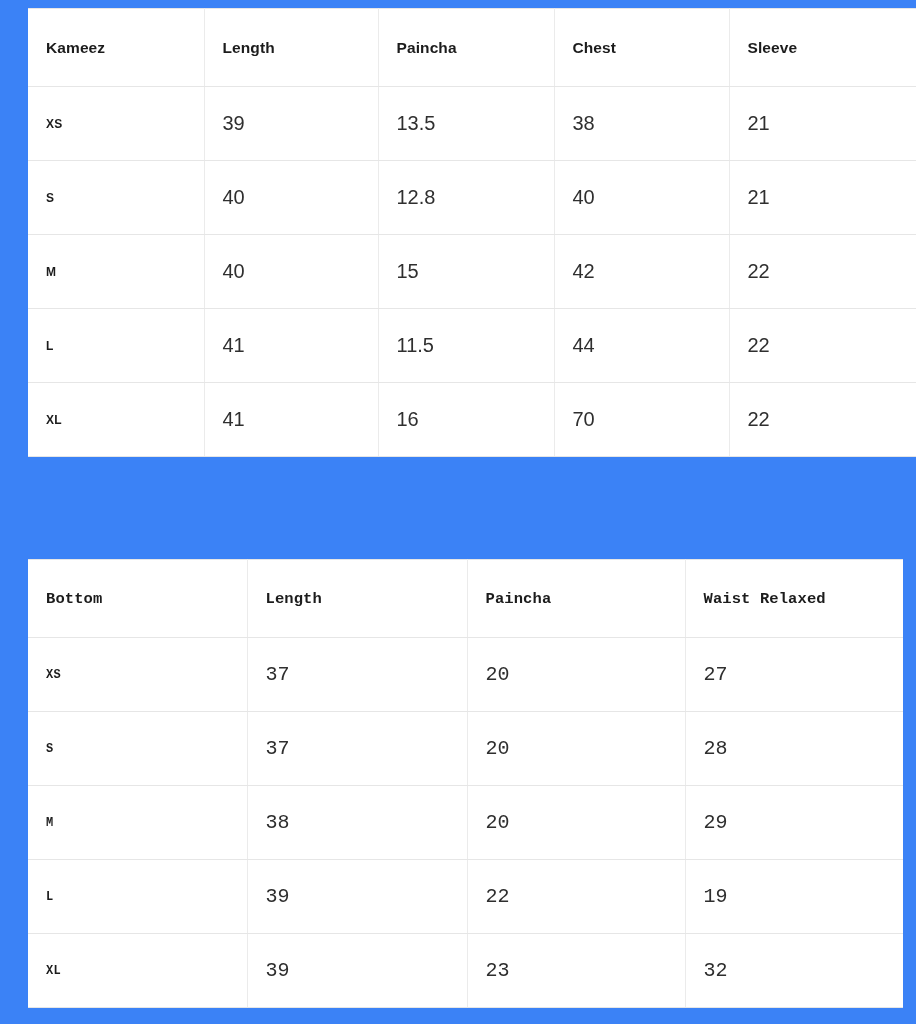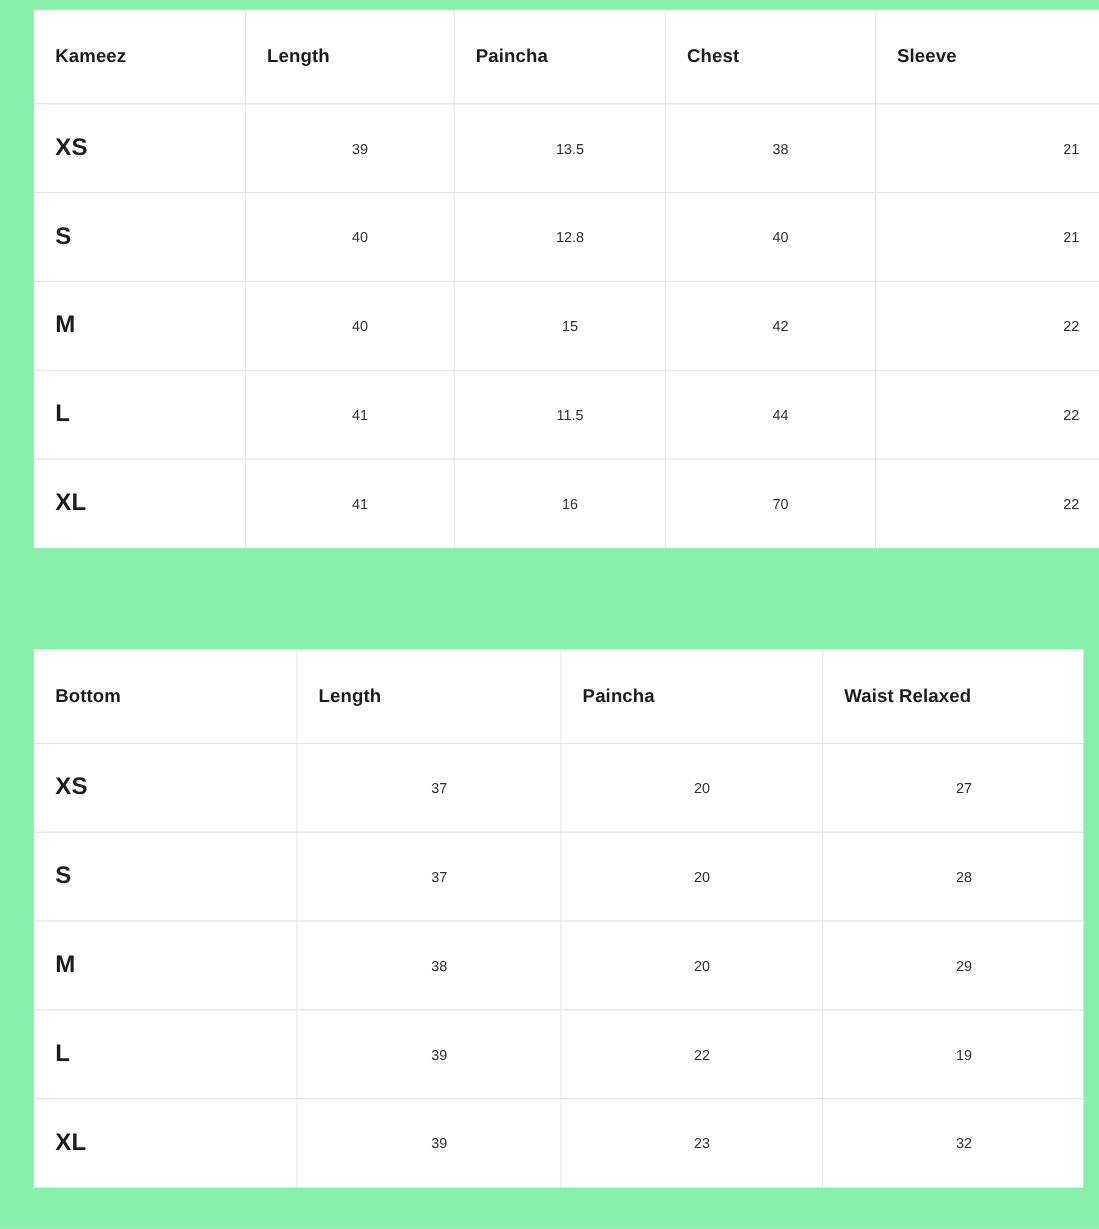--- a/index.html
+++ b/index.html
@@ -12,39 +12,40 @@
     height: 1024px;
     overflow: hidden;
     font-family: "Liberation Sans", "DejaVu Sans", sans-serif;
     -webkit-font-smoothing: antialiased;
   }
 
   .page {
     position: relative;
     width: 916px;
     height: 1024px;
-    background: #86efac;
+    background: #3b82f6;
     overflow: hidden;
   }
 
   
   .chart-wrap {
     position: absolute;
     left: 28px;
     overflow: hidden;
   }
 
   .chart-wrap.kameez {
     top: 8px;
     width: 1010px;          
   }
 
   .chart-wrap.bottom {
-    top: 541px;
+    top: 559px;
     width: 875px;           
+    font-family: Liberation Mono, monospace;
   }
 
   table.size-table {
     border-collapse: collapse;
     table-layout: fixed;
     background: #ffffff;
     border-top: 1px solid #e6e6e6;
   }
 
   table.size-table.kameez { width: 1010px; }
@@ -71,32 +72,31 @@
   table.size-table thead th {
     font-size: 15.5px;
     font-weight: 700;
     color: #1c1c1c;
     letter-spacing: 0.1px;
     height: 78px;
   }
 
   
   table.size-table tbody th.size-label {
-    font-size: 20px;
+    font-size: 12px;
     font-weight: 700;
     color: #1c1c1c;
     letter-spacing: 0.2px;
   }
 
   
   table.size-table tbody td.value {
-    font-size: 12px;
+    font-size: 20px;
     font-weight: 400;
     color: #2f2f2f;
-    text-align: center;
   }
 
   
   table.size-table.kameez col.c0 { width: 176px; }
   table.size-table.kameez col.c1 { width: 174px; }
   table.size-table.kameez col.c2 { width: 176px; }
   table.size-table.kameez col.c3 { width: 175px; }
   table.size-table.kameez col.c4 { width: 309px; }
 
   

